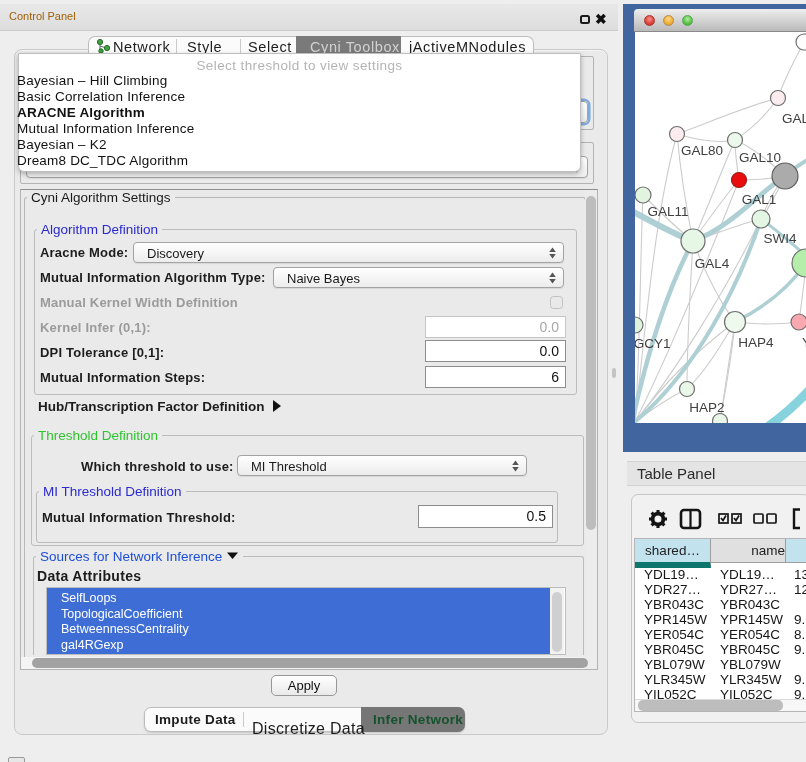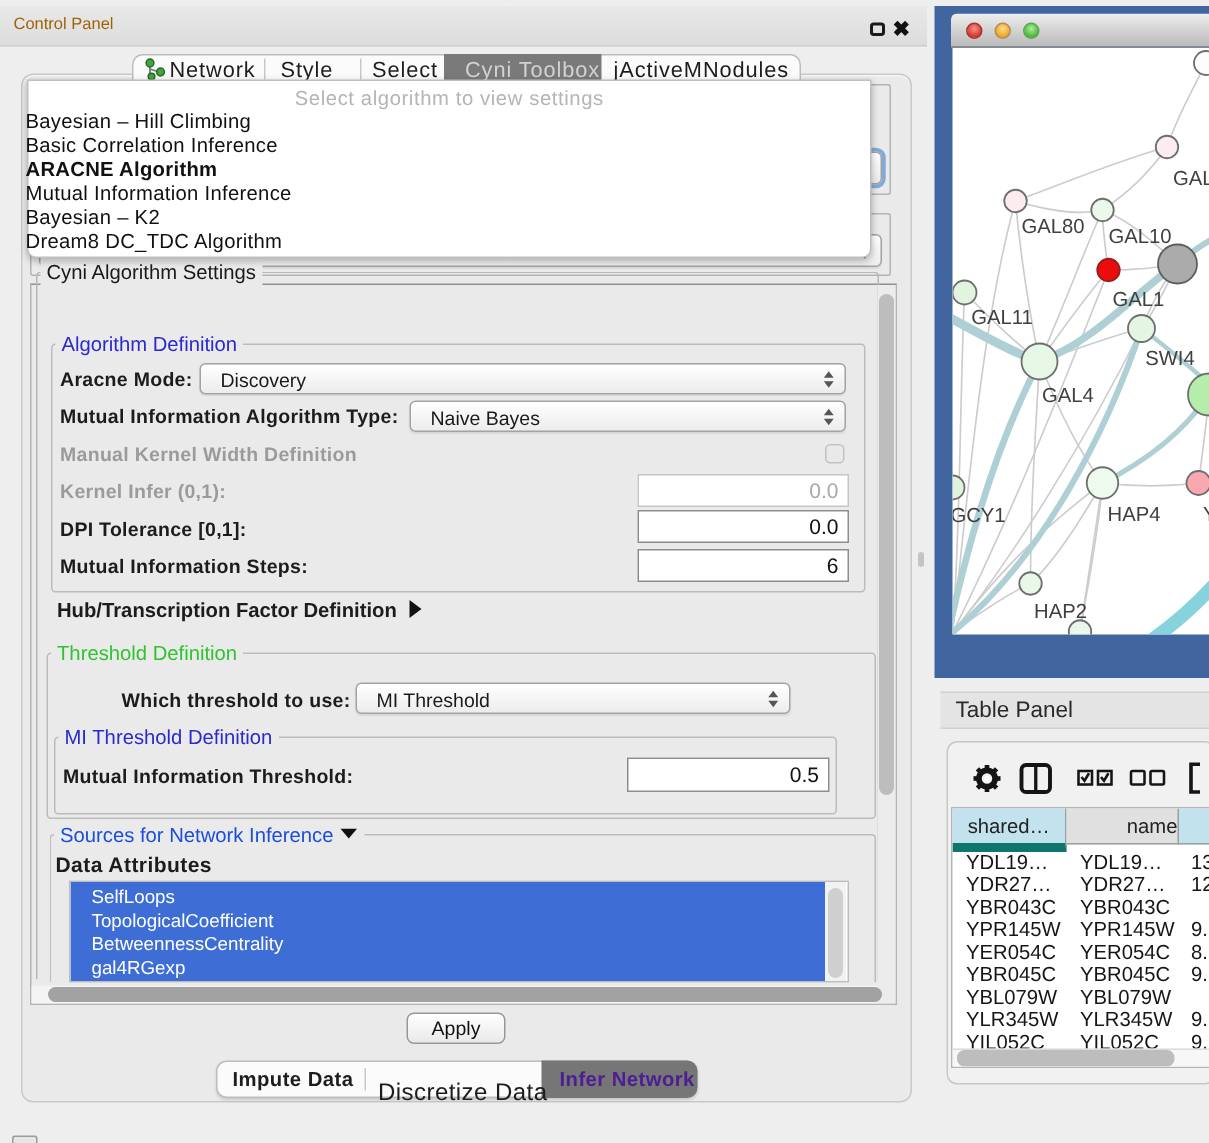--- a/index.html
+++ b/index.html
@@ -43,21 +43,21 @@
 <div class="b" style="left:20px;top:142px;width:574px;height:42px;border:1px solid #b3b3b3;border-radius:2px"></div>
 <div class="combo" style="left:26px;top:156px;width:562px;height:22px">
     <svg class="arrs" width="9" height="13">
       <path d="M4.5 1 L7.8 5.4 H1.2Z" fill="#555"></path>
       <path d="M4.5 12 L1.2 7.6 H7.8Z" fill="#555"></path>
     </svg>
   </div>
 
 <div class="b" style="left:20px;top:189px;width:578px;height:481px;background:#eaeaea;border:1px solid #b3b3b3;border-top-color:#8f8f8f"></div>
 
-<div class="grp" style="left:24px;top:181px;width:562px;height:472px;border-color:#b7b7b7;border-bottom:none;border-radius:3px 3px 0 0">
+<div class="grp" style="left:24px;top:197px;width:562px;height:472px;border-color:#b7b7b7;border-bottom:none;border-radius:3px 3px 0 0">
   <span class="grpt" style="left:2px;color:#1a1a1a">Cyni Algorithm Settings</span>
 </div>
 
 <div class="grp" style="left:34px;top:229px;width:543px;height:166px;border-color:#bcbcbc">
   <span class="grpt" style="left:2px;color:#2a2ace">Algorithm Definition</span>
 </div>
 <div class="lbl" style="left:40px;top:245px">Aracne Mode:</div>
 <div class="combo" style="left:133px;top:242px;width:431px;height:21px">
     <span>Discovery</span>
     <svg class="arrs" width="9" height="13">
@@ -122,24 +122,24 @@
 <div class="b" style="left:21px;top:657px;width:564px;height:12px;background:#f4f4f4"></div>
 <div class="b" style="left:32px;top:658px;width:556px;height:10px;background:#a2a2a2;border-radius:5px"></div>
 
 <div class="b" style="left:271px;top:675px;width:66px;height:21px;background:linear-gradient(#ffffff,#e9e9e9);border:1px solid #979797;border-radius:5px;font-size:13px;color:#111;text-align:center;line-height:19px">Apply</div>
 
 <div class="b" style="left:144px;top:707px;width:321px;height:25px;background:#fbfbfb;border:1px solid #bdbdbd;border-radius:7px;box-shadow:0 1px 2px rgba(0,0,0,.15)"></div>
 <div class="b" style="left:361px;top:707px;width:104px;height:25px;background:#767676;border-radius:0 7px 7px 0"></div>
 <div class="b" style="left:243px;top:712px;width:1px;height:15px;background:#c9c9c9"></div>
 <div class="b" style="left:155px;top:712px;font-size:13.5px;letter-spacing:.3px;font-weight:bold;color:#1d1d1d">Impute Data</div>
 <div class="b" style="left:252px;top:720px;font-size:16px;letter-spacing:.3px;font-weight:normal;color:#1d1d1d">Discretize Data</div>
-<div class="b" style="left:373px;top:712px;font-size:13.5px;letter-spacing:.3px;font-weight:bold;color:#4c1d95">Infer Network</div>
+<div class="b" style="left:373px;top:712px;font-size:13.5px;letter-spacing:.3px;font-weight:bold;color:#14532d">Infer Network</div>
 
 <div class="b" style="left:18px;top:53px;width:563px;height:119px;background:#fff;border:1px solid #bfbfbf;border-radius:1px 1px 6px 6px;box-shadow:0 2px 5px rgba(0,0,0,.28)"></div>
-<div class="b" style="left:18px;top:58px;width:563px;text-align:center;font-size:13.5px;letter-spacing:.4px;color:#b4b4b4">Select algorithm to view settings</div>
+<div class="b" style="left:18px;top:58px;width:563px;text-align:center;font-size:13.5px;letter-spacing:.4px;color:#b4b4b4">Select threshold to view settings</div>
 <div class="b" style="left:17px;top:73px;font-size:13.5px;letter-spacing:.2px;color:#111;line-height:16px">Bayesian – Hill Climbing<br>Basic Correlation Inference<br><b>ARACNE Algorithm</b><br>Mutual Information Inference<br>Bayesian – K2<br>Dream8 DC_TDC Algorithm</div>
 
 <div class="b" style="left:8px;top:757px;width:17px;height:14px;background:#e6e6e6;border:1px solid #9a9a9a;border-radius:2px"></div>
 <div class="b" style="left:612px;top:368px;width:4px;height:10px;background:#c4c4c4;border-radius:2px"></div>
 
 <div class="b" style="left:623px;top:4px;width:183px;height:448px;background:#41669f"></div>
 <div class="b" style="left:634px;top:9px;width:172px;height:23px;background:linear-gradient(#eeeeee,#b9b9b9);border-radius:4px 0 0 0;border-bottom:1px solid #8a8a8a"></div>
 <div class="b" style="left:644px;top:15px;width:11px;height:11px;border-radius:6px;background:radial-gradient(circle at 50% 35%,#f3928c,#dd4338 60%,#b9271e);border:0.5px solid #a33"></div>
 <div class="b" style="left:663px;top:15px;width:11px;height:11px;border-radius:6px;background:radial-gradient(circle at 50% 35%,#fbd98b,#eeaf33 60%,#cc8a16);border:0.5px solid #b85"></div>
 <div class="b" style="left:682px;top:15px;width:11px;height:11px;border-radius:6px;background:radial-gradient(circle at 50% 35%,#aaf0a0,#5cbf43 60%,#3a9a28);border:0.5px solid #5a5"></div>

